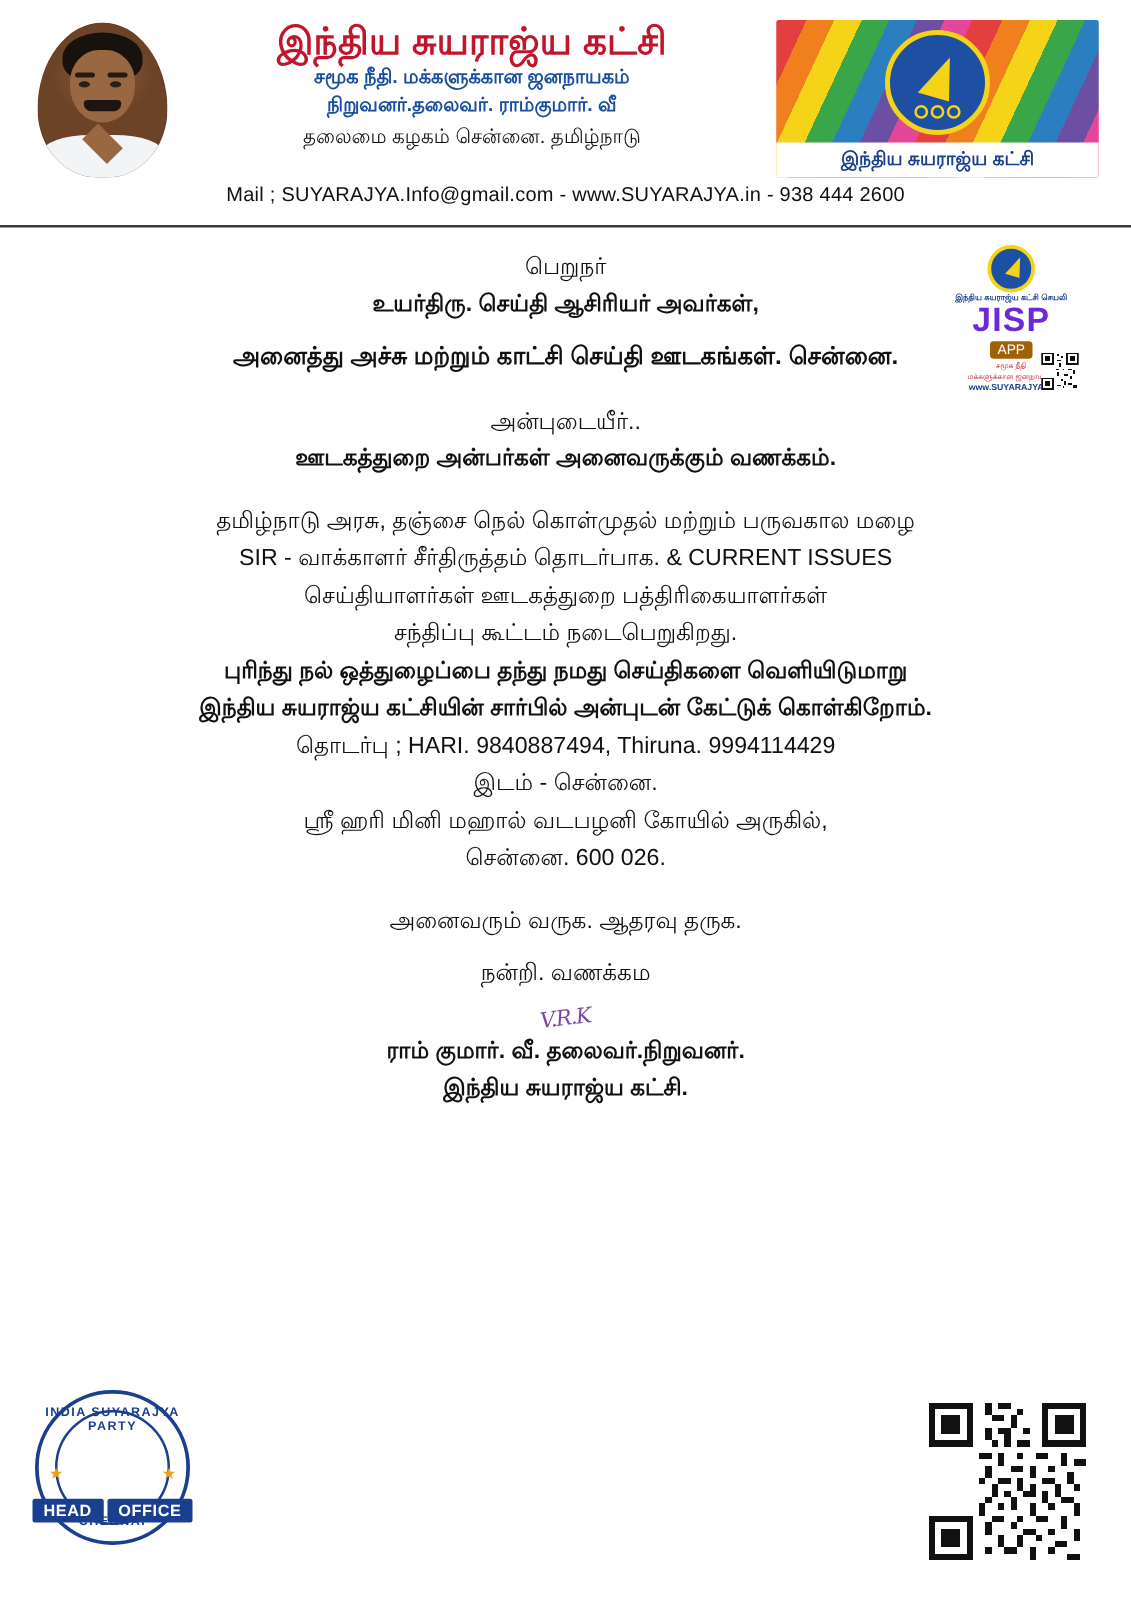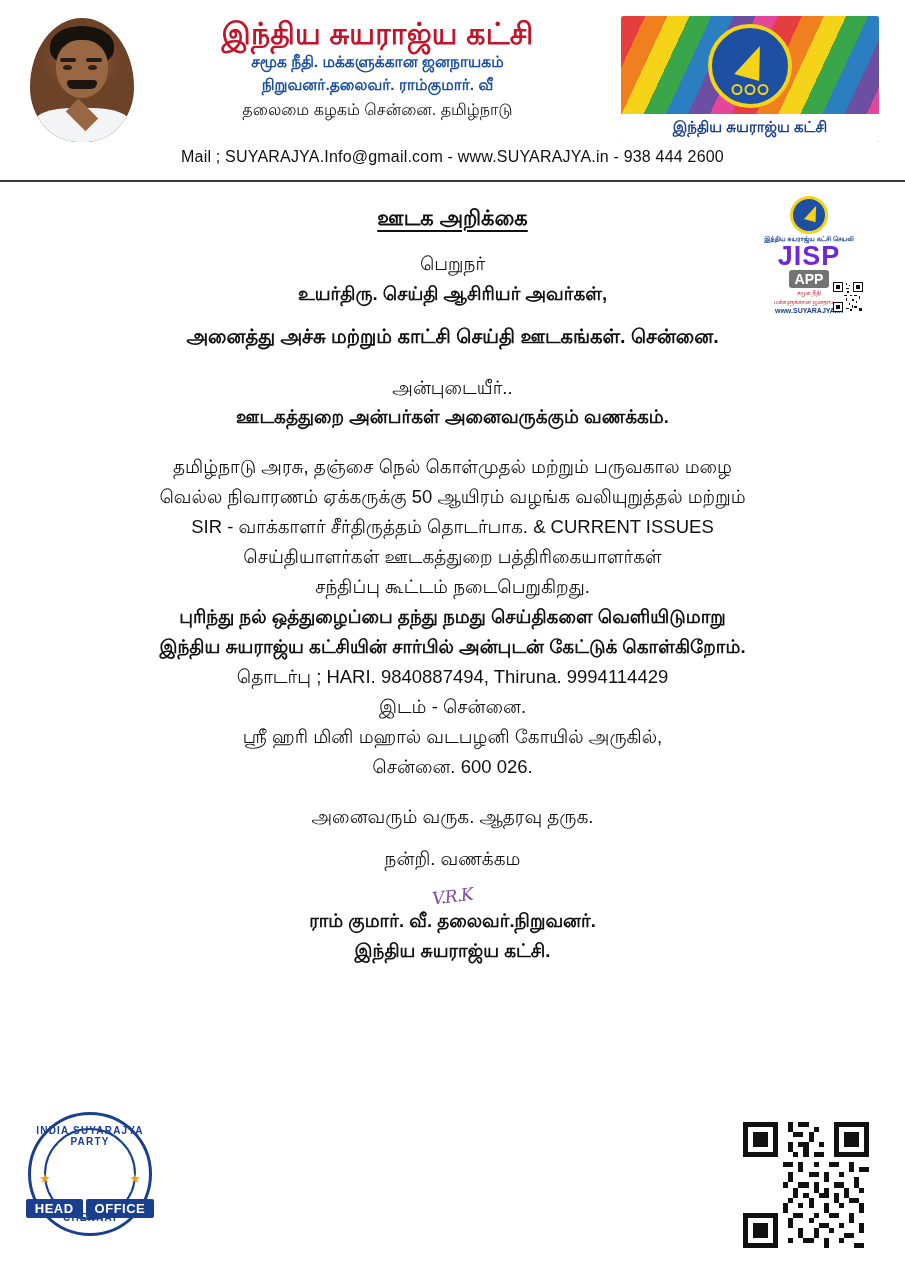--- a/index.html
+++ b/index.html
@@ -260,24 +260,24 @@
   }
   .jisp .jname {
     font-size: 27px;
     font-weight: bold;
     color: #6d28d9;
     line-height: 1;
     letter-spacing: 1px;
   }
   .jisp .japp {
     display: inline-block;
-    background: #737373;
+    background: #a16207;
     color: #fff;
-    font-size: 14px;
-    font-weight: bold;
+    font-size: 11px;
+    font-weight: normal;
     border-radius: 3px;
     padding: 1px 6px;
     margin-top: -2px;
   }
   .jisp .jsub {
     font-size: 6px;
     color: #c0152a;
     line-height: 1.25;
     margin-top: 2px;
   }
@@ -449,34 +449,32 @@
           <rect x="11" y="15" width="1" height="1"></rect>
         <rect x="13" y="16" width="1" height="2"></rect>
           <rect x="15" y="17" width="2" height="1"></rect>
           <rect x="9" y="18" width="2" height="1"></rect>
         <rect x="18" y="18" width="2" height="2"></rect>
           <rect x="12" y="19" width="1" height="1"></rect>
       </g>
     </svg>
   </div>
 
-  <div class="doc-title">ஊடக அறிக்கை</div>
 
   <div class="ln">பெறுநர்</div>
   <div class="ln bold">உயர்திரு. செய்தி ஆசிரியர் அவர்கள்,</div>
   <div class="gap-s"></div>
   <div class="ln bold big">அனைத்து அச்சு மற்றும் காட்சி செய்தி ஊடகங்கள். சென்னை.</div>
   <div class="gap-m"></div>
 
   <div class="ln">அன்புடையீர்..</div>
   <div class="ln bold">ஊடகத்துறை அன்பர்கள் அனைவருக்கும் வணக்கம்.</div>
   <div class="gap-m"></div>
 
   <div class="ln">தமிழ்நாடு அரசு, தஞ்சை நெல் கொள்முதல் மற்றும் பருவகால மழை</div>
-  <div class="ln">வெல்ல நிவாரணம் ஏக்கருக்கு 50 ஆயிரம் வழங்க வலியுறுத்தல்  மற்றும்</div>
   <div class="ln">SIR - வாக்காளர் சீர்திருத்தம் தொடர்பாக. &amp; CURRENT ISSUES</div>
   <div class="ln">செய்தியாளர்கள் ஊடகத்துறை பத்திரிகையாளர்கள்</div>
   <div class="ln">சந்திப்பு கூட்டம் நடைபெறுகிறது.</div>
 
   <div class="ln bold">புரிந்து நல் ஒத்துழைப்பை தந்து நமது செய்திகளை வெளியிடுமாறு</div>
   <div class="ln bold">இந்திய சுயராஜ்ய கட்சியின் சார்பில் அன்புடன் கேட்டுக் கொள்கிறோம்.</div>
 
   <div class="ln">தொடர்பு ; HARI. 9840887494, Thiruna. 9994114429</div>
   <div class="ln">இடம் - சென்னை.</div>
   <div class="ln">ஸ்ரீ ஹரி மினி மஹால் வடபழனி கோயில் அருகில்,</div>

